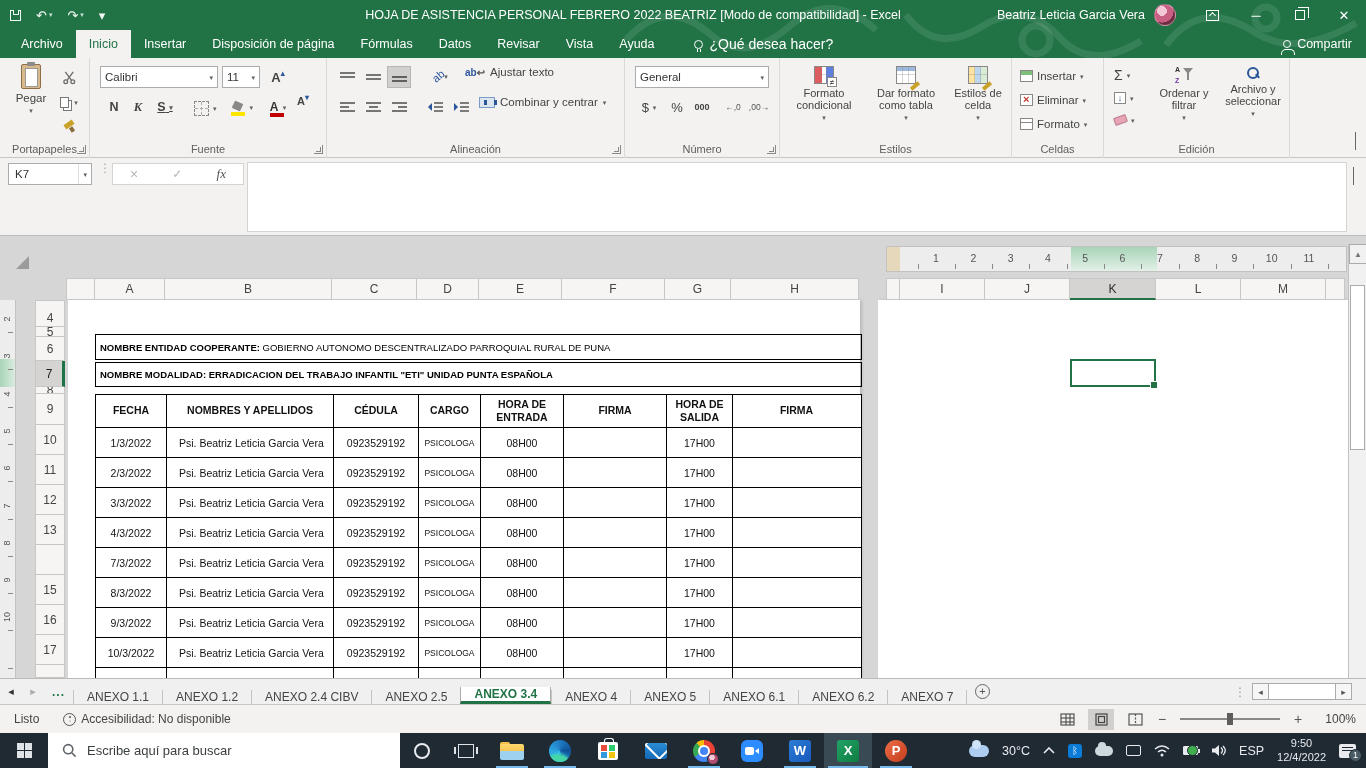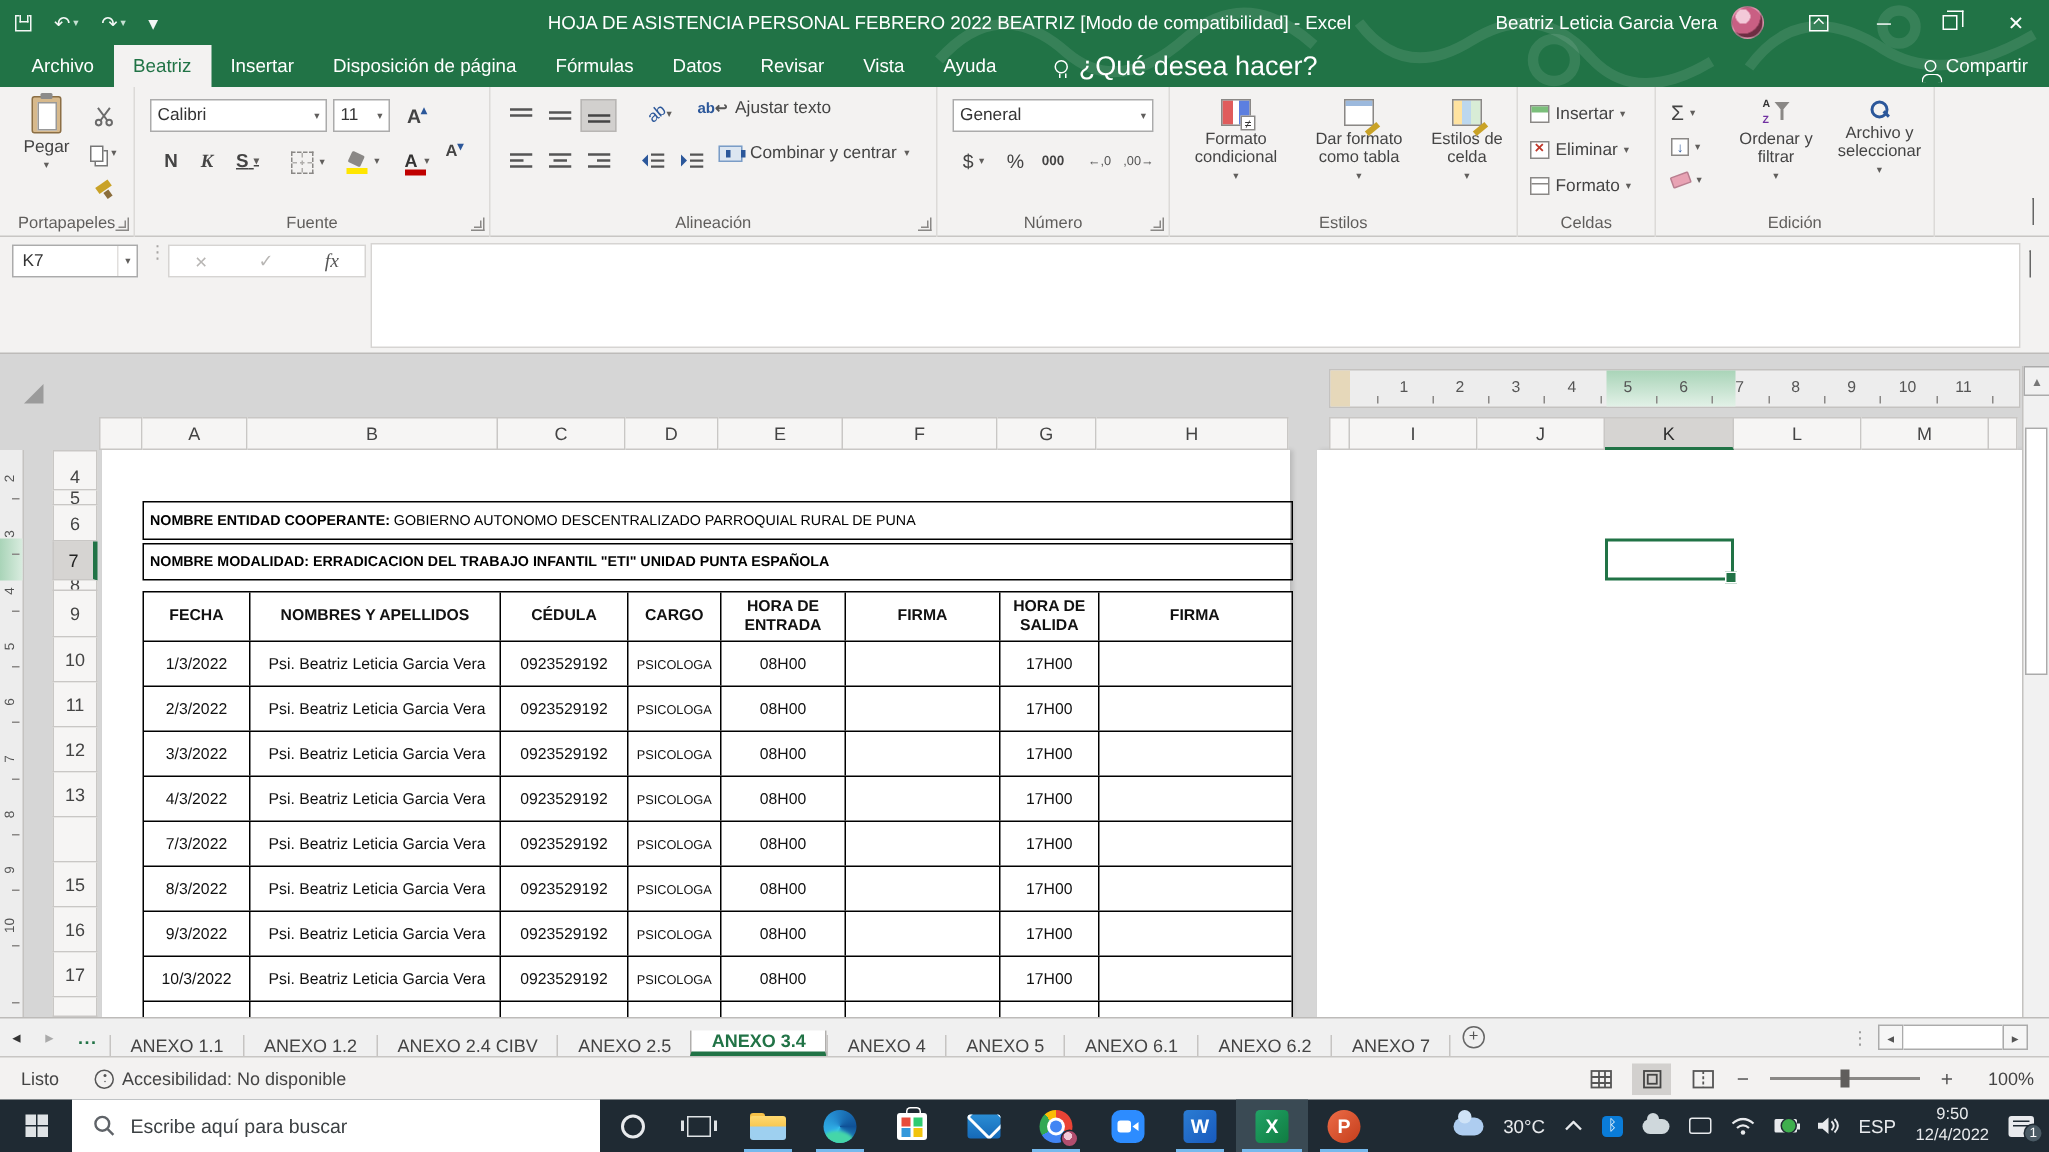--- a/index.html
+++ b/index.html
@@ -21,21 +21,21 @@
 .tb-user{font-size:12.5px;margin-right:9px}
 .avatar{width:22px;height:22px;border-radius:50%;background:radial-gradient(circle at 35% 30%,#f3c9d8 0 25%,#c95f83 26% 60%,#6e2d43 61% 100%);margin-right:14px;border:1px solid #ffffff55}
 .wbtn{width:44px;height:30px;display:flex;align-items:center;justify-content:center;color:#fff;font-size:13px}
 .ribopt{width:13px;height:11px;border:1.2px solid #fff;position:relative}
 .ribopt::after{content:'';position:absolute;left:3.5px;top:2px;width:4px;height:4px;border-left:1.2px solid #fff;border-top:1.2px solid #fff;transform:rotate(45deg)}
 .resto{width:10px;height:10px;border:1.2px solid #fff;position:relative;background:transparent}
 .resto::before{content:'';position:absolute;left:2px;top:-4px;width:10px;height:10px;border:1.2px solid #fff;border-left:none;border-bottom:none}
 #rtabsrow{position:absolute;left:0;top:30px;width:100%;height:28px;display:flex;align-items:stretch;padding-left:8px;color:#fff}
 .rtab{padding:0 13px;display:flex;align-items:center;font-size:12.5px;white-space:nowrap;cursor:default}
 .rtab.on{background:#f3f2f1;color:#217346}
-#tellme{display:flex;align-items:center;gap:7px;margin-left:26px;font-size:18px}
+#tellme{display:flex;align-items:center;gap:7px;margin-left:26px;font-size:14px}
 .bulb{width:9px;height:9px;border:1.3px solid #fff;border-radius:50%;position:relative}
 .bulb::after{content:'';position:absolute;left:2.2px;top:8px;width:2.5px;height:3px;border-left:1.3px solid #fff;border-right:1.3px solid #fff}
 #share{position:absolute;right:14px;top:30px;height:28px;display:flex;align-items:center;gap:6px;font-size:12.5px;color:#fff}
 .person{width:8px;height:8px;border:1.3px solid #fff;border-radius:50%;position:relative}
 .person::after{content:'';position:absolute;left:-3px;top:8px;width:12px;height:5px;border:1.3px solid #fff;border-bottom:none;border-radius:5px 5px 0 0}
 
 
 #ribbon{position:absolute;left:0;top:58px;width:1366px;height:100px;background:#f3f2f1;border-bottom:1px solid #c8c6c4}
 .rgroup{position:absolute;top:0;height:100px;border-right:1px solid #dcdad8}
 .glabel{position:absolute;bottom:3px;left:0;right:0;text-align:center;font-size:11px;color:#605e5c;white-space:nowrap}
@@ -269,21 +269,21 @@
         <span class="wbtn">─</span>
         <span class="wbtn">
             <span class="resto"></span>
           </span>
         <span class="wbtn">✕</span>
       </div>
     </div>
     <div id="rtabsrow">
       <div id="rtabs" style="display:flex">
           <div class="rtab">Archivo</div>
-          <div class="rtab on">Beatriz</div>
+          <div class="rtab on">Inicio</div>
           <div class="rtab">Insertar</div>
           <div class="rtab">Disposición de página</div>
           <div class="rtab">Fórmulas</div>
           <div class="rtab">Datos</div>
           <div class="rtab">Revisar</div>
           <div class="rtab">Vista</div>
           <div class="rtab">Ayuda</div>
         </div>
       <div id="tellme">
         <span class="bulb"></span>

